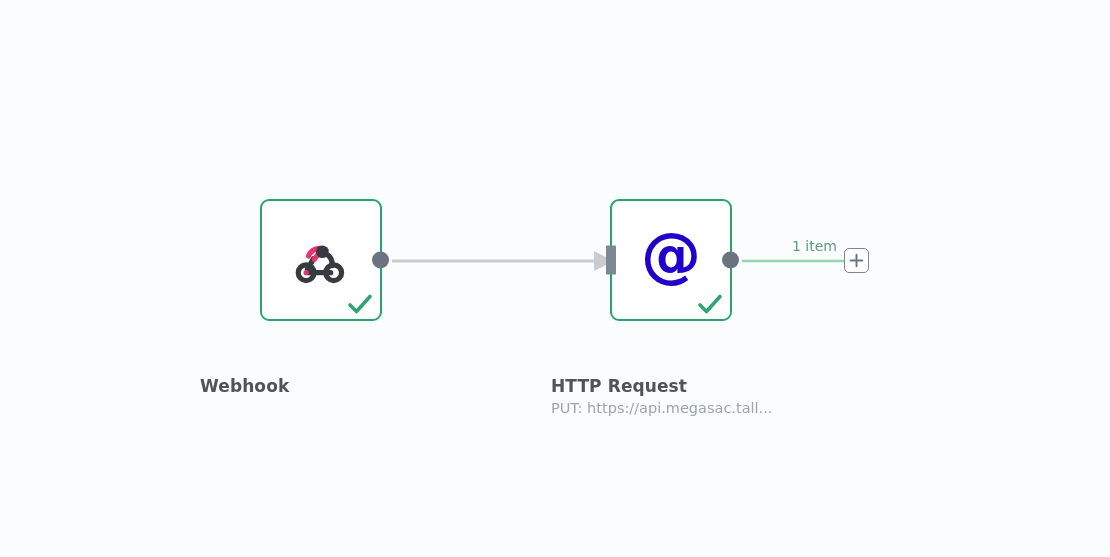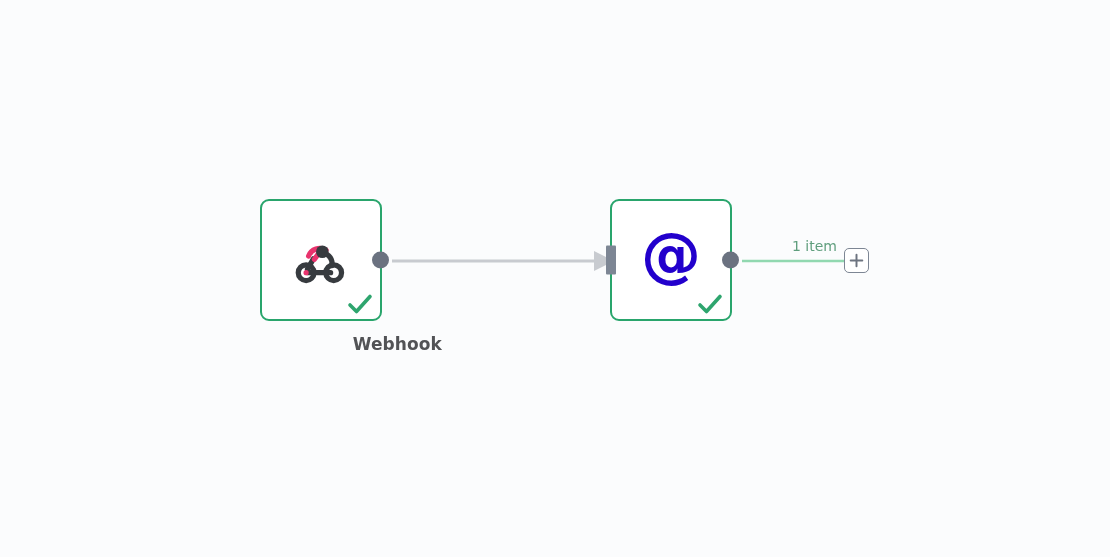--- a/index.html
+++ b/index.html
@@ -115,23 +115,24 @@
     top: 50%;
     left: -6px;
     transform: translateY(-50%);
     border-radius: 1px;
     z-index: 4;
   }
 
   
   .node-caption {
     position: absolute;
-    text-align: right;
+    text-align: left;
     z-index: 3;
     user-select: none;
+    margin-top: 42px;
   }
   .node-title {
     font-size: 17px;
     font-weight: 600;
     color: #525356;
     letter-spacing: 0.1px;
     white-space: nowrap;
   }
   .node-subtitle {
     margin-top: 4px;
@@ -227,20 +228,24 @@
       </svg>
     </span>
     <span class="node-check">
       <svg width="26" height="24" viewBox="0 0 26 24" aria-hidden="true">
         <path d="M3 13 L9.5 19.5 L23 4.5" fill="none" stroke="#2ea56e" stroke-width="3.6" stroke-linecap="round" stroke-linejoin="round"></path>
       </svg>
     </span>
     <span class="port-out"></span>
   </div>
 
+  <div class="node-caption" style="left:551px; top:334px; width:241px;">
+    <div class="node-title">HTTP Request</div>
+    <div class="node-subtitle">PUT: https://api.megasac.tall...</div>
+  </div>
 
   <div class="edge-label" style="left:766px; top:238px;">1 item</div>
 
   <div class="add-button" style="left:844px; top:248px;">
     <svg width="15" height="15" viewBox="0 0 16 16" aria-hidden="true">
       <path d="M8 1.8 L8 14.2 M1.8 8 L14.2 8" stroke="#6d7480" stroke-width="2.1" stroke-linecap="round"></path>
     </svg>
   </div>
 
 </div>

